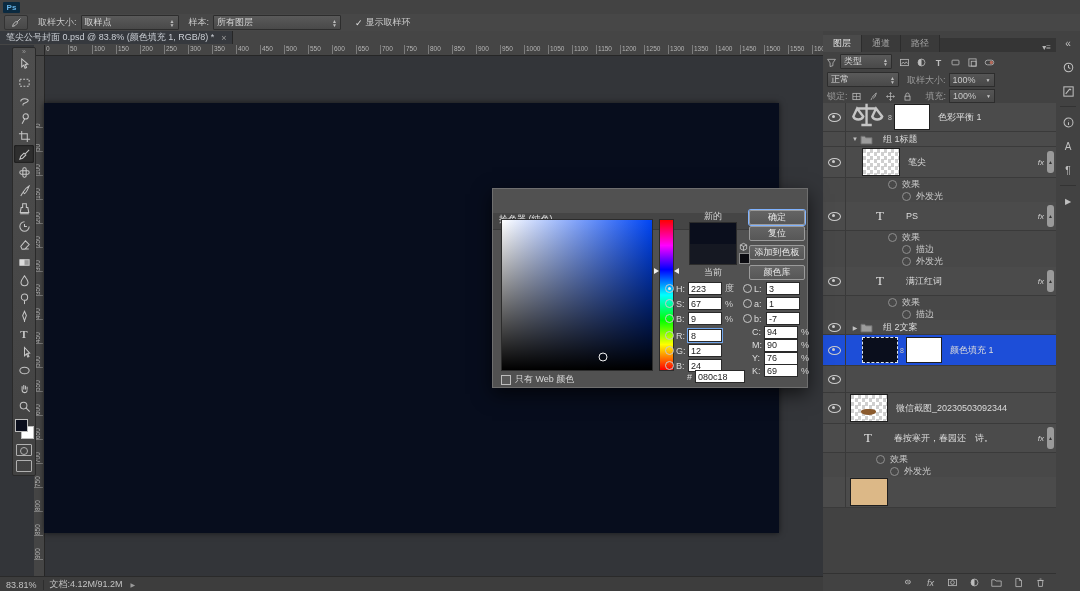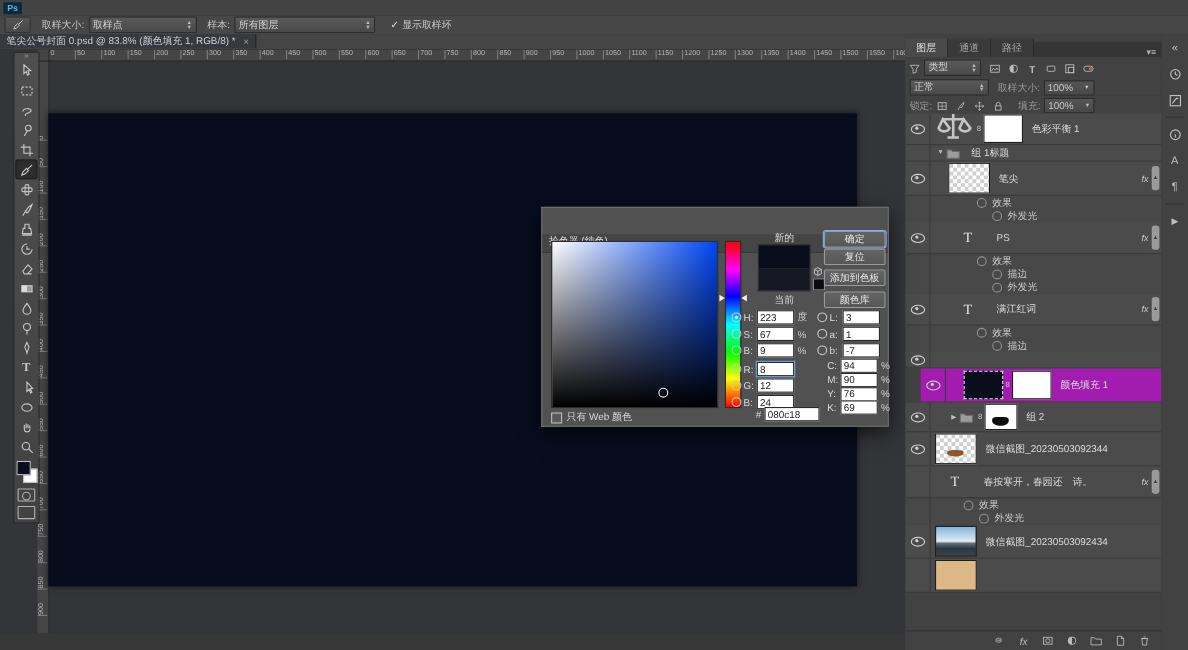--- a/index.html
+++ b/index.html
@@ -355,20 +355,26 @@
         </div>
         <div class="fgbg">
           <span class="fg" style="background: rgb(10, 14, 28);"></span>
           <span class="bg" style="background: rgb(255, 255, 255);"></span>
         </div>
         <div class="tb-extra qm"></div>
         <div class="tb-extra"></div>
       </div>
   </div>
 
+  <div class="abs statusbar">
+    <span style="margin-left:6px">83.81%</span>
+    <span class="sep"></span>
+    <span>文档:4.12M/91.2M</span>
+    <span style="margin-left:8px;font-size:6px;color:#9a9a9a">▶</span>
+  </div>
 
   <div class="abs dock">
     <div class="panel">
       <div class="ptabs" id="ptabs">
           <span class="ptab active">图层</span>
           <span class="ptab">通道</span>
           <span class="ptab">路径</span>
           <span class="pmenu">▾≡</span>
         </div>
 
@@ -576,46 +582,44 @@
             <div class="eyecell"></div>
             <div class="lbody" style="padding-left:56px">
               <span class="meye"></span>
               <span class="ename">描边</span>
             </div>
           </div>
           <div class="lrow" style="height: 14px;">
             <div class="eyecell">
               <span class="eye"></span>
             </div>
-          </div>
-          <div class="lrow sel" style="height: 30px; background: #a21caf; margin-left: 14px;">
-            <div class="eyecell">
-              <span class="eye"></span>
-            </div>
-            <div class="lbody" style="padding-left: 16px;">
-              <span class="fillthumb" style="background: rgb(10, 14, 28);"></span>
-              <span class="link8">8</span>
-              <span class="maskthumb"></span>
-              <span class="lname">颜色填充 1</span>
-            </div>
-          </div>
-          <div class="lrow" style="height: 26px;">
-            <div class="eyecell">
-              <span class="eye"></span>
-            </div>
-            <div class="lbody" style="padding-left: 16px;">
+            <div class="lbody" style="padding-left: 4px;">
               <span class="expander">▶</span>
               <span class="folder">
                 <svg width="13" height="11" viewBox="0 0 14 12">
                   <path d="M1 2.5 h4 l1.4 1.6 H13 V10.8 H1 Z" fill="#9c9c9c" stroke="#6e6e6e"></path>
                 </svg>
               </span>
+              <span class="lname">组 2文案</span>
+            </div>
+          </div>
+          <div class="lrow sel" style="height: 30px; background: #1d4ed8;">
+            <div class="eyecell">
+              <span class="eye"></span>
+            </div>
+            <div class="lbody" style="padding-left: 16px;">
+              <span class="fillthumb" style="background: rgb(10, 14, 28);"></span>
               <span class="link8">8</span>
-              <span class="maskthumb blob"></span>
-              <span class="lname">组 2</span>
+              <span class="maskthumb"></span>
+              <span class="lname">颜色填充 1</span>
+            </div>
+          </div>
+          <div class="lrow" style="height: 26px;">
+            <div class="eyecell">
+              <span class="eye"></span>
             </div>
           </div>
           <div class="lrow" style="height: 30px;">
             <div class="eyecell">
               <span class="eye"></span>
             </div>
             <div class="lbody" style="padding-left: 4px;">
               <span class="thumb checkerbg boatblob"></span>
               <span class="lname">微信截图_20230503092344</span>
             </div>
@@ -636,29 +640,20 @@
             <div class="lbody" style="padding-left:30px">
               <span class="meye"></span>
               <span class="ename">效果</span>
             </div>
           </div>
           <div class="erow" style="height: 12px;">
             <div class="eyecell"></div>
             <div class="lbody" style="padding-left:44px">
               <span class="meye"></span>
               <span class="ename">外发光</span>
-            </div>
-          </div>
-          <div class="lrow" style="height: 30px;">
-            <div class="eyecell">
-              <span class="eye"></span>
-            </div>
-            <div class="lbody" style="padding-left: 4px;">
-              <span class="thumb landscape"></span>
-              <span class="lname">微信截图_20230503092434</span>
             </div>
           </div>
           <div class="lrow" style="height: 30px;">
             <div class="eyecell"></div>
             <div class="lbody" style="padding-left: 4px;">
               <span class="thumb tan"></span>
             </div>
           </div>
         </div>
       <div class="lbot" id="lbot">

